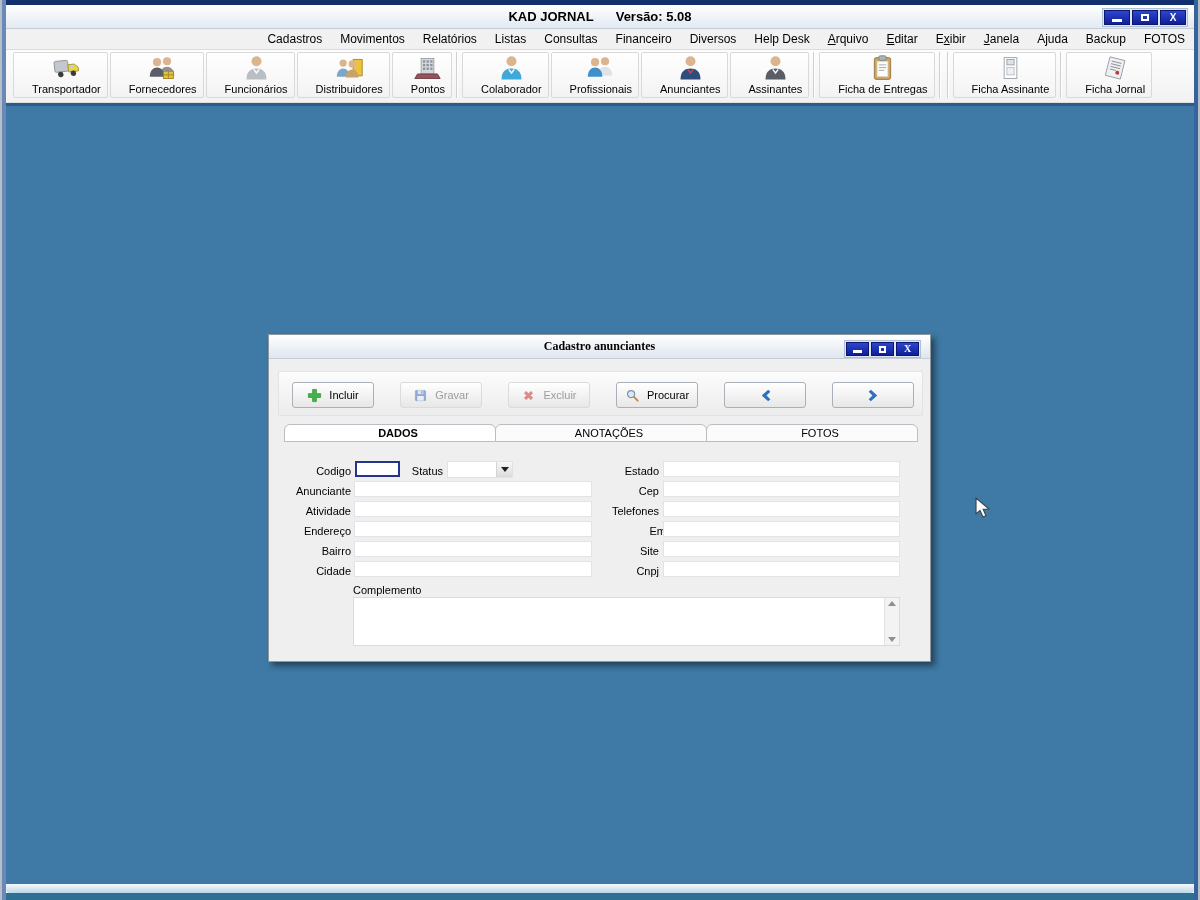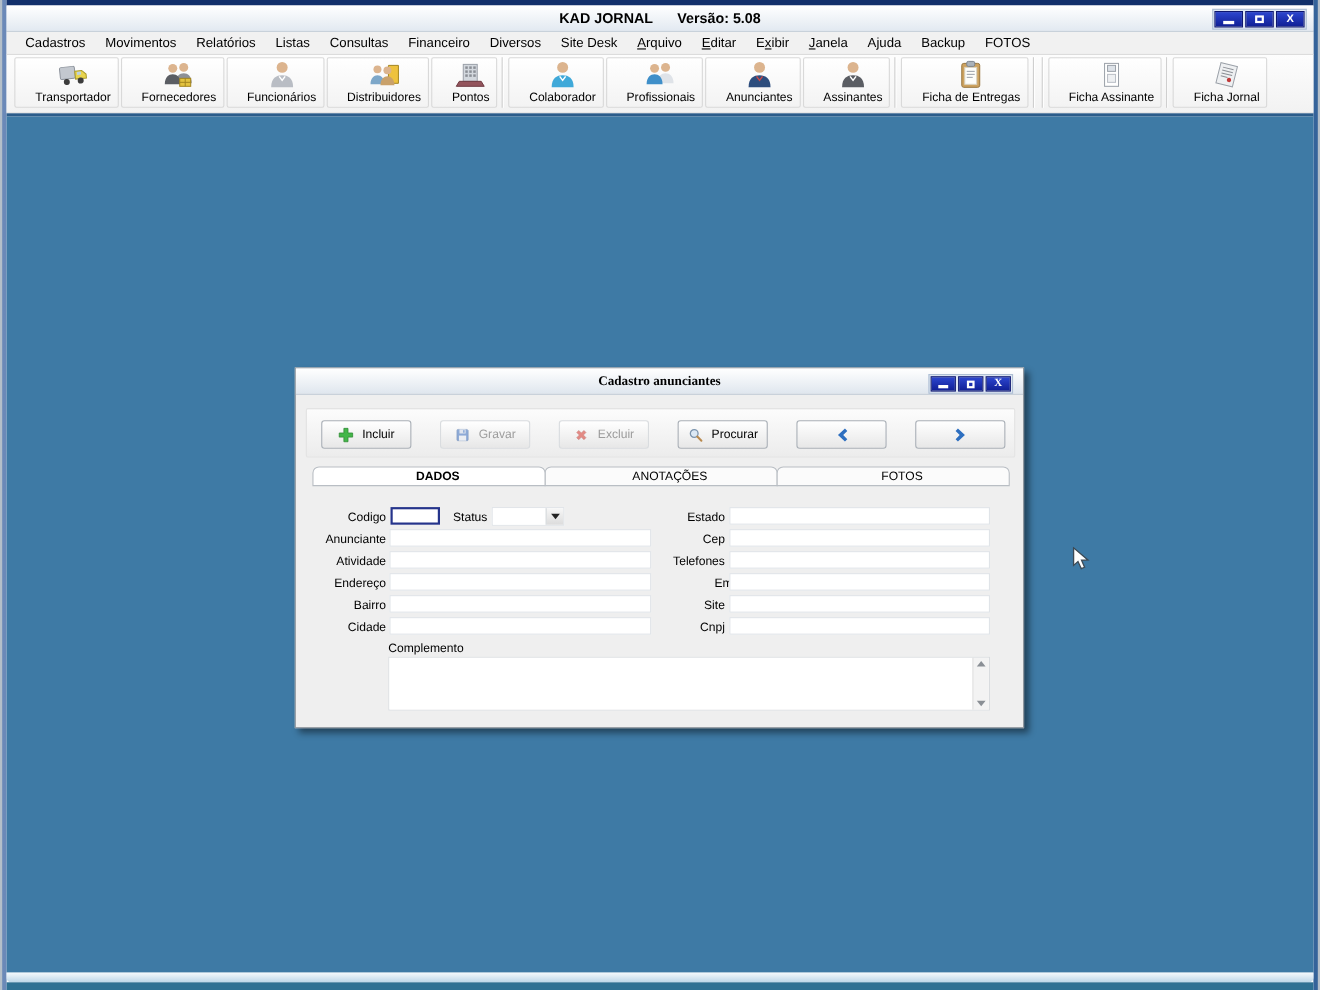--- a/index.html
+++ b/index.html
@@ -19,21 +19,21 @@
   .titlebar .ver { font-weight:bold; font-size:13px; color:#000; margin-left:22px; }
   .winbtns { position:absolute; right:6px; top:3px; display:flex; gap:2px;
     padding:1px; background:#dfe7f2; border:1px solid #aebfd4; }
   .wbtn { width:26px; height:15px; background:linear-gradient(#2c46cf,#101f96);
     border:1px solid #0c1670; color:#fff; font-size:10px; font-weight:bold;
     display:flex; align-items:center; justify-content:center; line-height:1; cursor:default; }
   .wbtn .bar { width:10px; height:3px; background:#fff; margin-top:6px; }
   .wbtn .box { width:8px; height:7px; border:2px solid #fff; }
 
   .menubar { height:21px; background:#f1f1f1; border-bottom:1px solid #dcdcdc;
-    display:flex; align-items:center; padding-left:8px; font-size:12px; color:#000; }
+    display:flex; align-items:center; padding-left:8px; font-size:12px; color:#000;justify-content:flex-end; }
   .mi { padding:2px 9px; white-space:nowrap; }
   .mi .u { text-decoration:underline; }
 
   .toolbar { height:53px; background:linear-gradient(#fdfdfd,#f2f2f2);
     border-bottom:1px solid #e0e0e0; display:flex; align-items:center; padding:2px 4px 4px 6px; }
   .tbtn { height:46px; display:flex; flex-direction:column; align-items:center;
     justify-content:flex-end; border:1px solid #d9d9d9; border-radius:2px;
     background:linear-gradient(#ffffff,#f3f3f3); padding:1px 6px 1px 18px; margin:0 1px; }
   .tbtn svg { width:29px; height:29px; display:block; }
   .tbtn .lbl { font-size:11px; color:#000; line-height:13px; white-space:nowrap; }
@@ -127,21 +127,21 @@
     </div>
 
     <div class="menubar">
       <span class="mi"><span>Cadastros</span><span class="u"></span><span></span></span>
       <span class="mi"><span>Movimentos</span><span class="u"></span><span></span></span>
       <span class="mi"><span>Relatórios</span><span class="u"></span><span></span></span>
       <span class="mi"><span>Listas</span><span class="u"></span><span></span></span>
       <span class="mi"><span>Consultas</span><span class="u"></span><span></span></span>
       <span class="mi"><span>Financeiro</span><span class="u"></span><span></span></span>
       <span class="mi"><span>Diversos</span><span class="u"></span><span></span></span>
-      <span class="mi"><span>Site Desk</span><span class="u"></span><span></span></span>
+      <span class="mi"><span>Help Desk</span><span class="u"></span><span></span></span>
       <span class="mi"><span></span><span class="u">A</span><span>rquivo</span></span>
       <span class="mi"><span></span><span class="u">E</span><span>ditar</span></span>
       <span class="mi"><span>E</span><span class="u">x</span><span>ibir</span></span>
       <span class="mi"><span></span><span class="u">J</span><span>anela</span></span>
       <span class="mi"><span>Ajuda</span><span class="u"></span><span></span></span>
       <span class="mi"><span>Backup</span><span class="u"></span><span></span></span>
       <span class="mi"><span>FOTOS</span><span class="u"></span><span></span></span>
     </div>
 
     <div class="toolbar">

